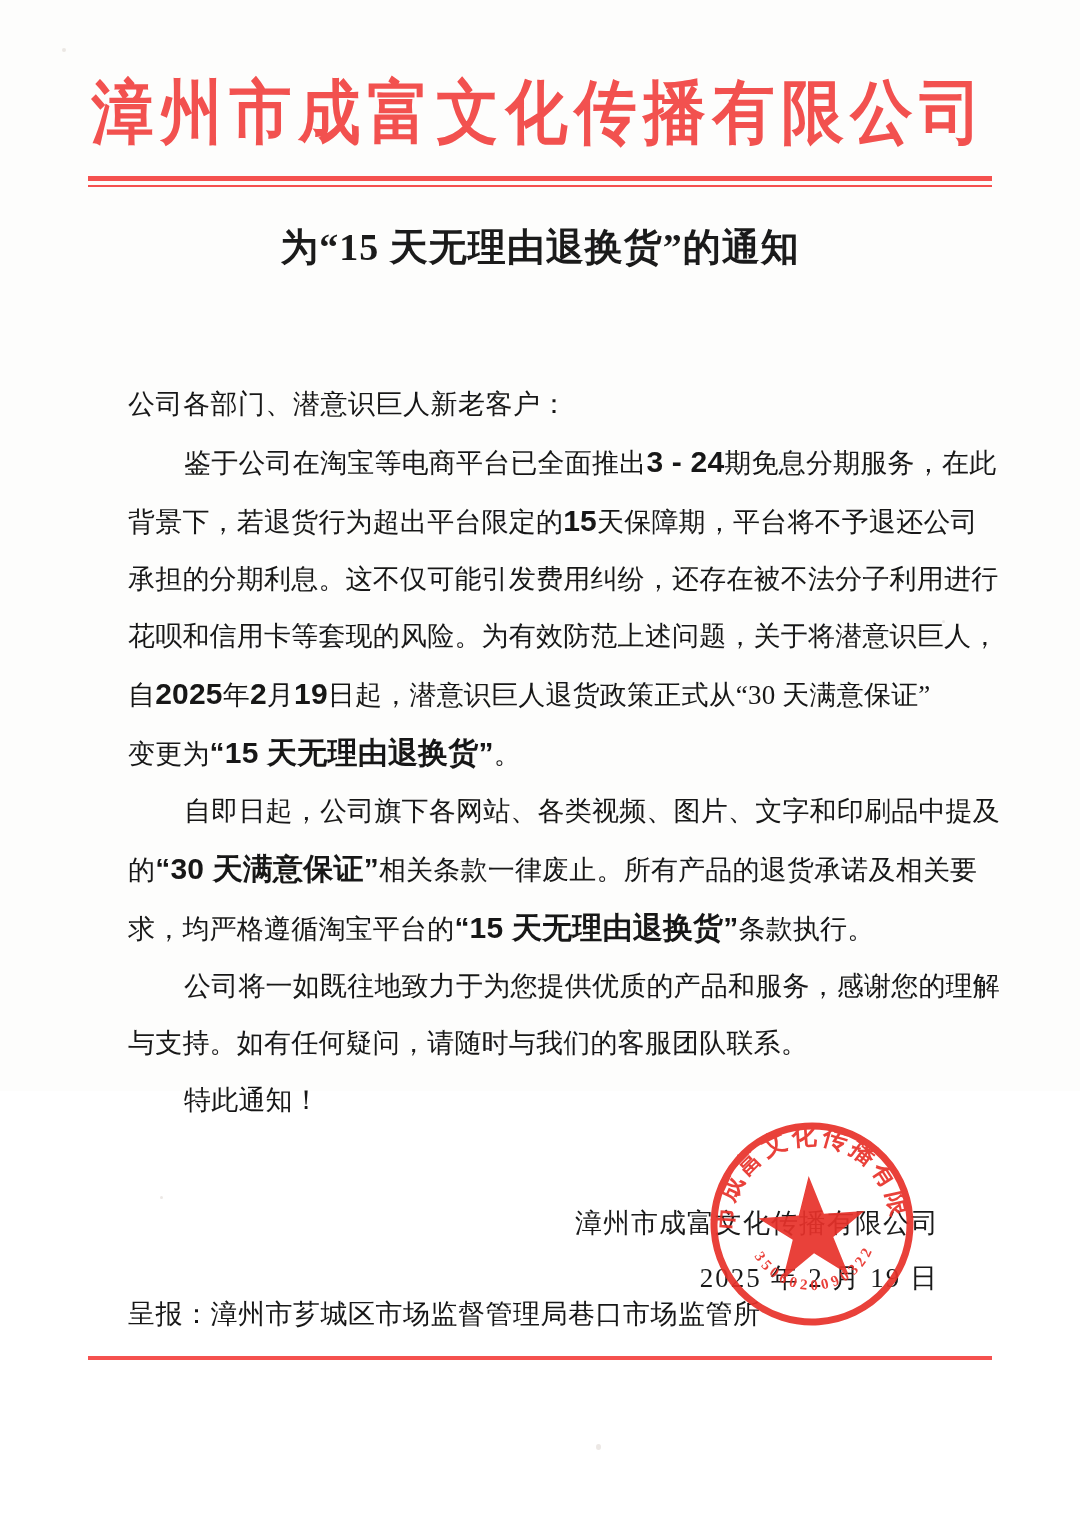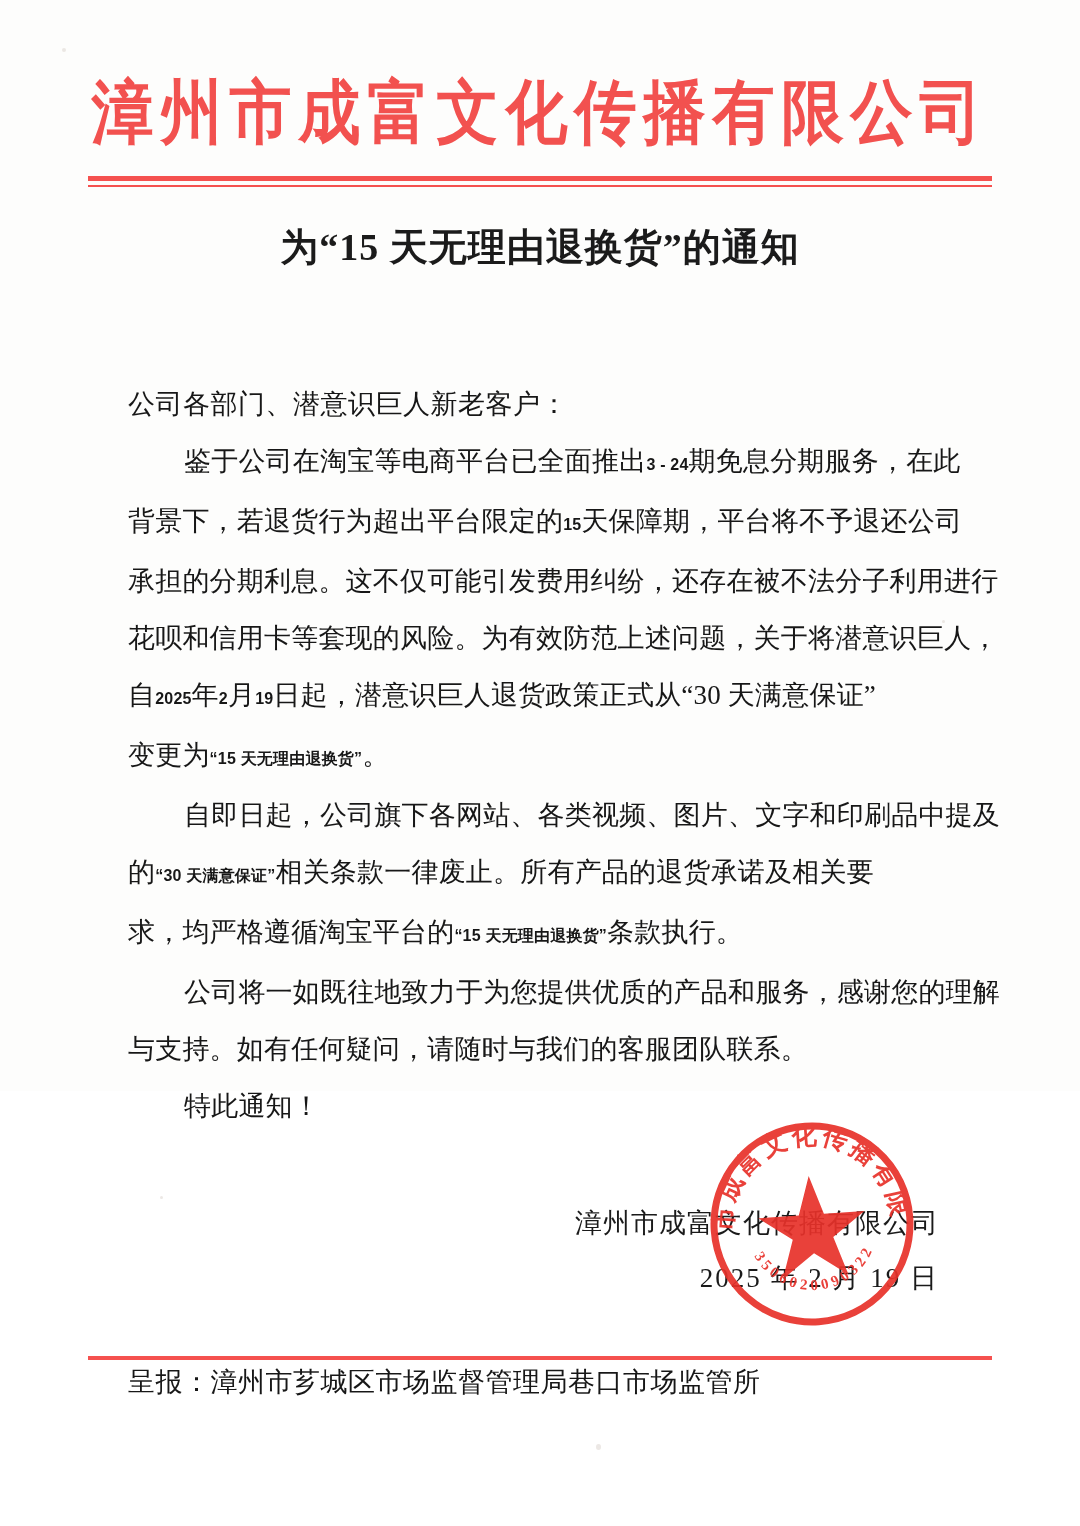--- a/index.html
+++ b/index.html
@@ -108,21 +108,21 @@
     display: block;
     white-space: nowrap;
     letter-spacing: 0.2px;
   }
   .para .ln.indent {
     text-indent: 56px;
   }
   b.em {
     font-family: "Liberation Sans", "DejaVu Sans", sans-serif;
     font-weight: 700;
-    font-size: 16px;
+    font-size: 30px;
   }
 
   
   .signature {
     position: absolute;
     left: 575px;
     top: 1196px;
     width: 380px;
     font-size: 27px;
     color: #1a1a1a;
@@ -153,21 +153,21 @@
     pointer-events: none;
     opacity: 0.92;
     transform: rotate(-4deg);
   }
   .seal svg { display: block; width: 212px; height: 212px; }
 
   
   .report-line {
     position: absolute;
     left: 128px;
-    top: 1364px;
+    top: 1296px;
     font-size: 27px;
     color: #171717;
     white-space: nowrap;
     letter-spacing: 0.5px;
   }
 
   
   .speck {
     position: absolute;
     background: #d9d2cc;

